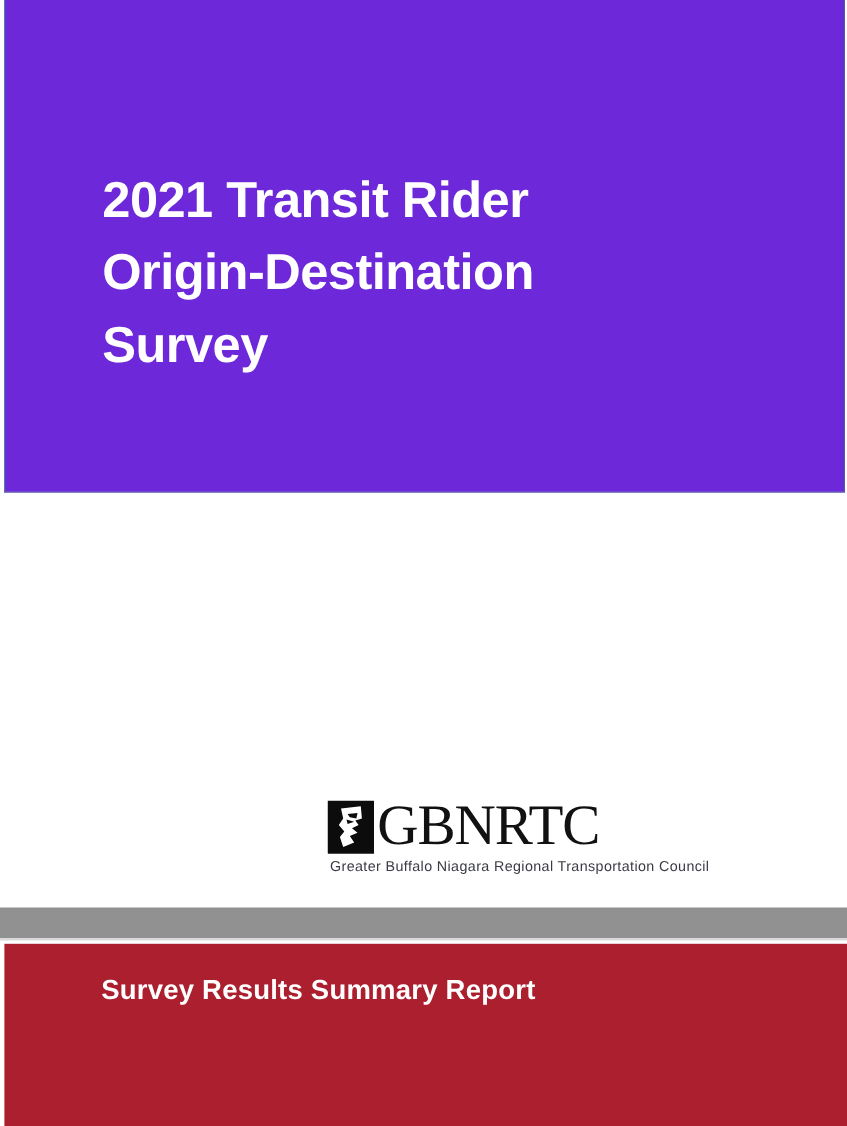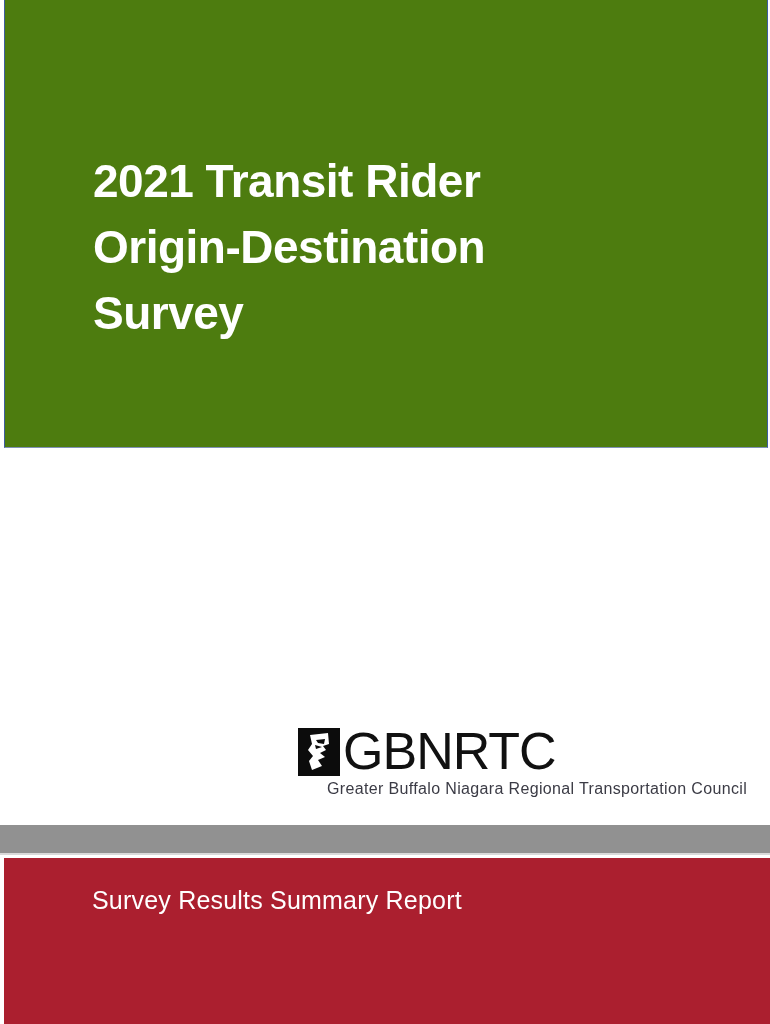--- a/index.html
+++ b/index.html
@@ -19,21 +19,21 @@
     overflow: hidden;
   }
 
   
   .header-band {
     position: absolute;
     left: 4px;
     top: 0;
     width: 764px;
     height: 448px;
-    background: #4d7c0f;
+    background: #6d28d9;
     border-left: 1px solid #3f5d9e;
     border-right: 1px solid #3f5d9e;
     border-bottom: 1px solid #7f91b5;
     box-sizing: border-box;
   }
   .header-title {
     position: absolute;
     left: 88px;
     top: 148px;
     width: 600px;
@@ -96,32 +96,31 @@
   }
   .gb-word {
     position: absolute;
     left: 45px;
     top: -2px;
     font-size: 52px;
     line-height: 50px;
     font-weight: normal;
     color: #111111;
     letter-spacing: -1px;
-    font-family: Liberation Sans, sans-serif;
+    font-family: Liberation Serif, serif;
   }
   .gb-tagline {
     position: absolute;
     left: 2px;
     top: 52px;
-    font-size: 16px;
+    font-size: 13px;
     color: #3b3b45;
     letter-spacing: 0.35px;
     white-space: nowrap;
     font-family: "Liberation Sans", sans-serif;
-    margin-left: 27px;
   }
 
   
   .gray-bar {
     position: absolute;
     left: 0;
     top: 825px;
     width: 770px;
     height: 28px;
     background: #919191;
@@ -143,21 +142,21 @@
     width: 766px;
     height: 166px;
     background: #ab1f2f;
   }
   .red-banner-caption {
     position: absolute;
     left: 88px;
     top: 28px;
     color: #ffffff;
     font-size: 25px;
-    font-weight: normal;
+    font-weight: bold;
     letter-spacing: 0.2px;
     white-space: nowrap;
   }
 </style>
 </head>
 <body>
 
 <div class="page">
 
   <div class="header-band">

